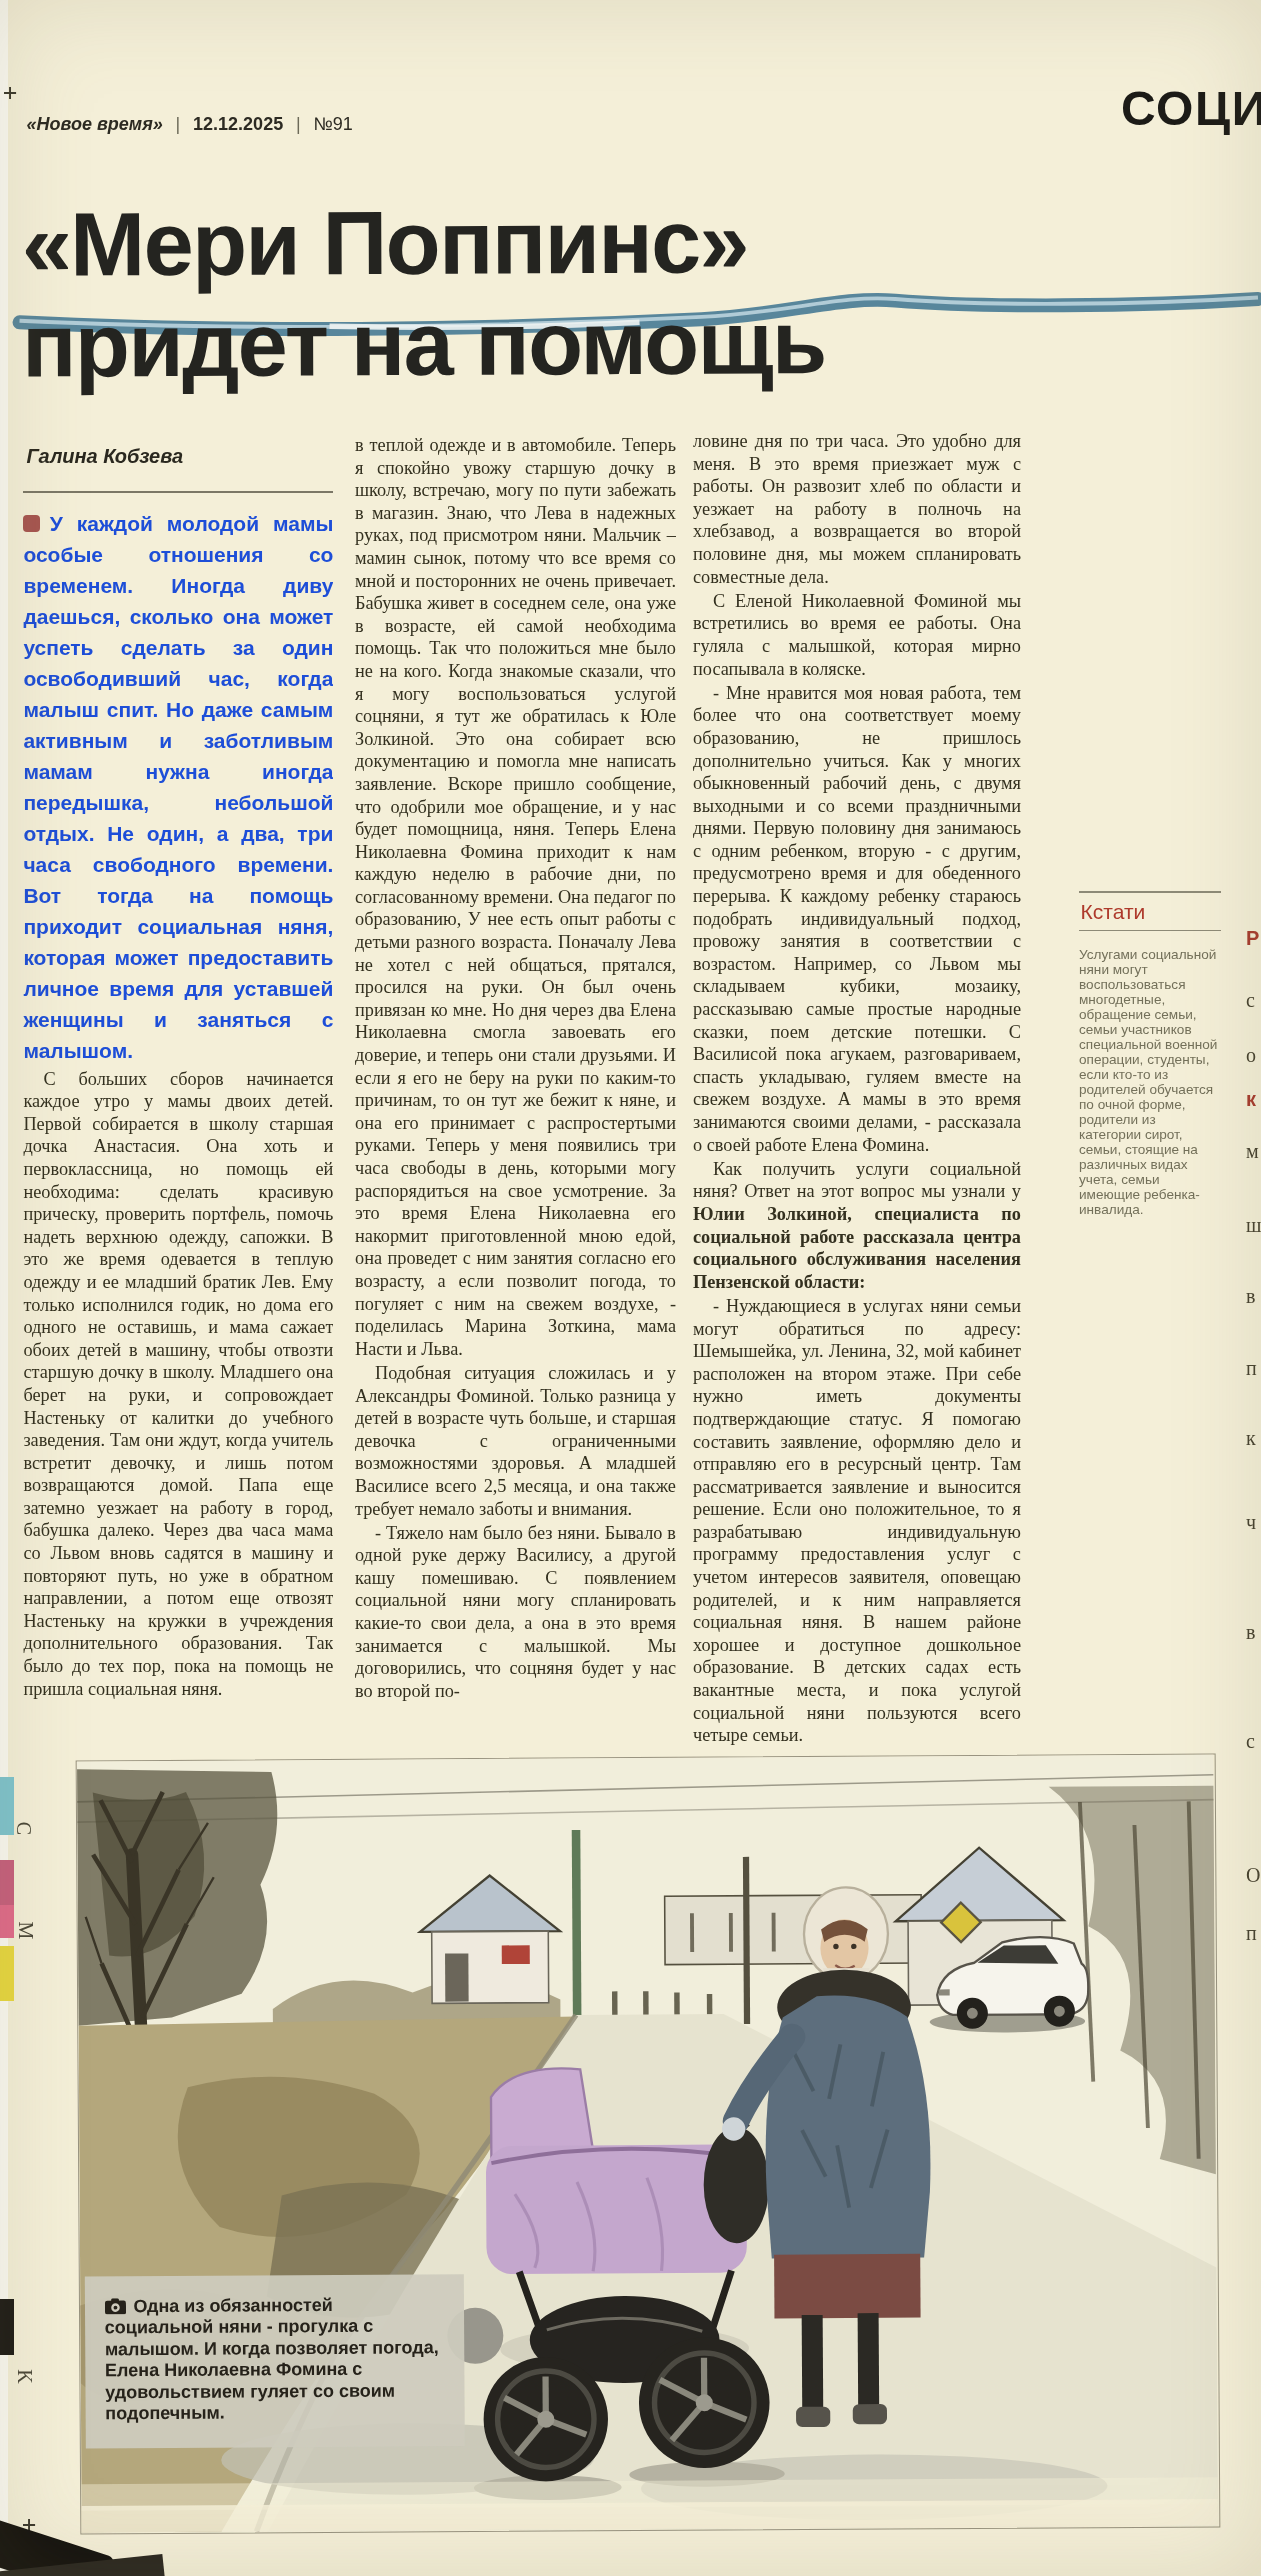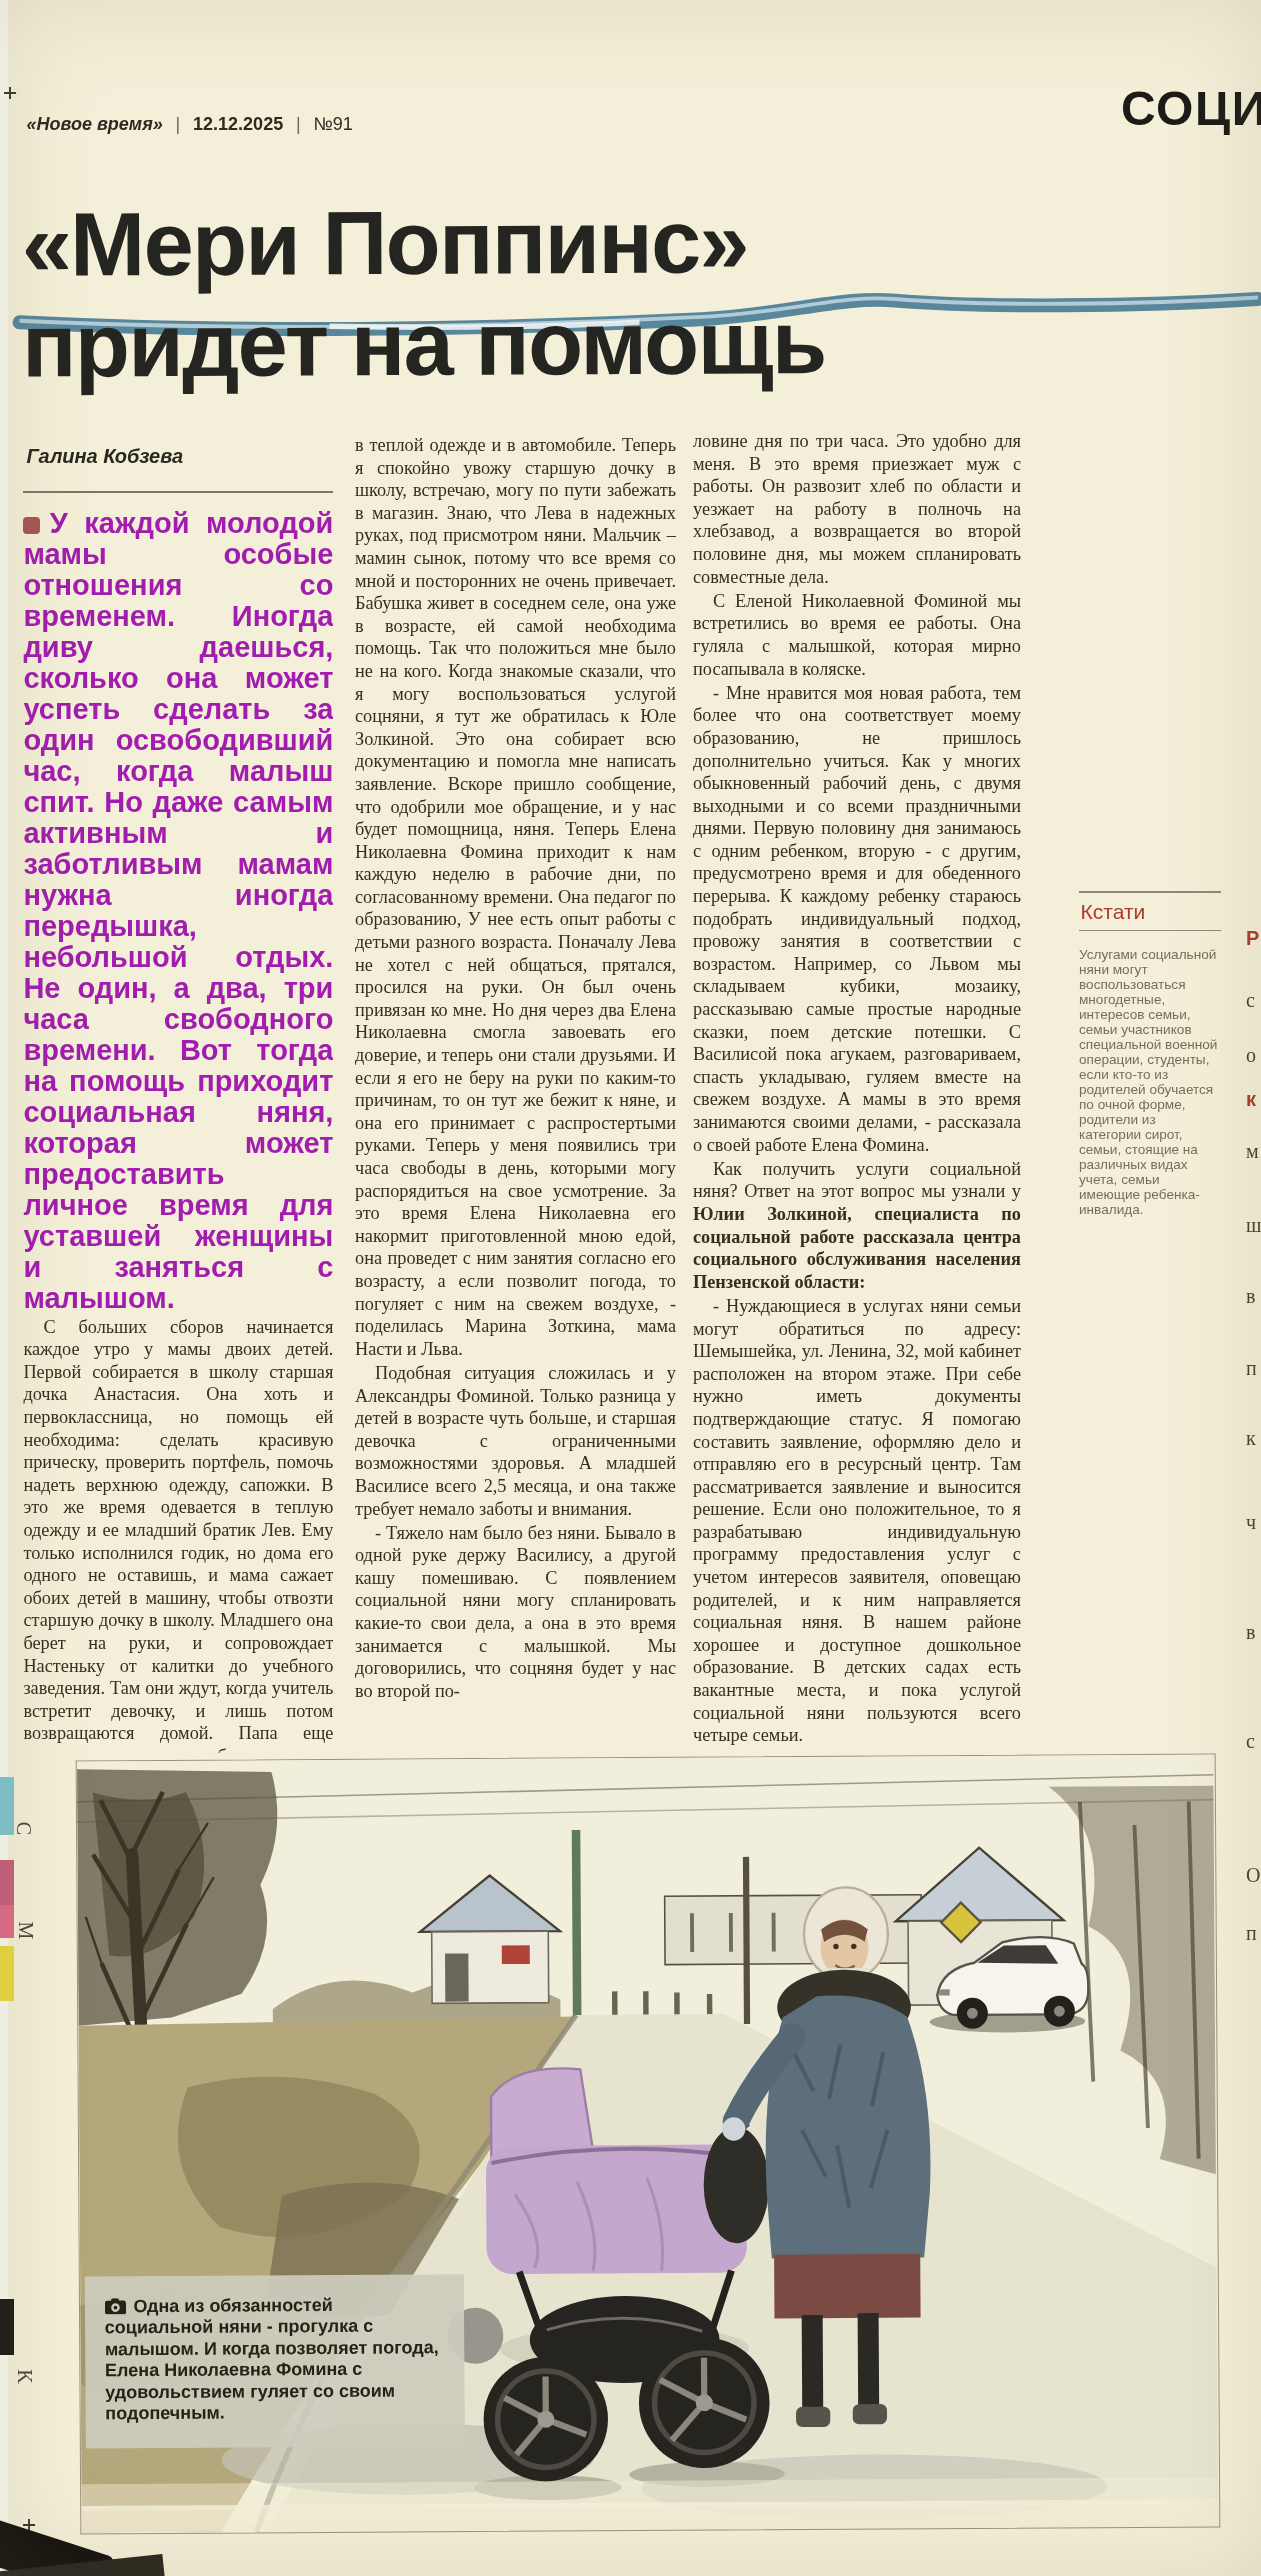--- a/index.html
+++ b/index.html
@@ -28,22 +28,22 @@
         font-weight:bold;font-size:20px;color:#2a281f;font-style:italic;}
   .byline-rule{position:absolute;left:23.4px;top:491px;width:310px;height:1.6px;background:#5c594a;opacity:.8;}
 
   
   .col{position:absolute;font-size:18.3px;line-height:22.6px;text-align:justify;overflow:hidden;}
   .col p{margin:0 0 1.6px 0;}
   .col p.ind{text-indent:20px;}
   #col1{left:23.4px;top:508px;width:310px;height:1245px;}
   #col2{left:355px;top:434px;width:321px;height:1321px;}
   #col3{left:693px;top:430px;width:328px;height:1321px;}
-  .lead{font-family:"Liberation Sans",sans-serif;font-weight:bold;font-size:29px;
-        line-height:31px;color:#a21caf;text-align:justify;margin:0 0 17px 0;}
+  .lead{font-family:"Liberation Sans",sans-serif;font-weight:bold;font-size:21px;
+        line-height:31px;color:#1d4ed8;text-align:justify;margin:0 0 17px 0;}
   .lead-marker{display:inline-block;width:17px;height:17px;background:#a65550;border-radius:3.9px;
         margin-right:9.4px;vertical-align:-0.8px;}
   .boldrun{font-weight:bold;}
 
   
   #sidebar{position:absolute;left:1079px;top:891px;width:142px;font-family:"Liberation Sans",sans-serif;}
   .sb-rule{height:1.6px;background:#6b6857;opacity:.75;}
   .sb-label{color:#ae3a2c;font-weight:normal;font-size:21px;padding:7px 0 6.2px 1.6px;}
   .sb-text{margin-top:15.6px;font-size:13.6px;line-height:15px;color:#73705a;}
 
@@ -132,21 +132,21 @@
     <p class="ind">С Еленой Николаевной Фоминой мы встретились во время ее работы. Она гуляла с малышкой, которая мирно посапывала в коляске.</p>
     <p class="ind">- Мне нравится моя новая работа, тем более что она соответствует моему образованию, не пришлось дополнительно учиться. Как у многих обыкновенный рабочий день, с двумя выходными и со всеми праздничными днями. Первую половину дня занимаюсь с одним ребенком, вторую - с другим, предусмотрено время и для обеденного перерыва. К каждому ребенку стараюсь подобрать индивидуальный подход, провожу занятия в соответствии с возрастом. Например, со Львом мы складываем кубики, мозаику, рассказываю самые простые народные сказки, поем детские потешки. С Василисой пока агукаем, разговариваем, спасть укладываю, гуляем вместе на свежем воздухе. А мамы в это время занимаются своими делами, - рассказала о своей работе Елена Фомина.</p>
     <p class="ind"><span>Как получить услуги социальной няня? Ответ на этот вопрос мы узнали у </span><span class="boldrun">Юлии Золкиной, специалиста по социальной работе рассказала центра социального обслуживания населения Пензенской области:</span></p>
     <p class="ind">- Нуждающиеся в услугах няни семьи могут обратиться по адресу: Шемышейка, ул. Ленина, 32, мой кабинет расположен на втором этаже. При себе нужно иметь документы подтверждающие статус. Я помогаю составить заявление, оформляю дело и отправляю его в ресурсный центр. Там рассматривается заявление и выносится решение. Если оно положительное, то я разрабатываю индивидуальную программу предоставления услуг с учетом интересов заявителя, оповещаю родителей, и к ним направляется социальная няня. В нашем районе хорошее и доступное дошкольное образование. В детских садах есть вакантные места, и пока услугой социальной няни пользуются всего четыре семьи.</p>
   </div>
 
   <div id="sidebar">
     <div class="sb-rule"></div>
     <div class="sb-label">Кстати</div>
     <div class="sb-rule"></div>
-    <div class="sb-text">Услугами социальной няни могут воспользоваться многодетные, интересов семьи, семьи участников специальной военной операции, студенты, если кто-то из родителей обучается по очной форме, родители из категории сирот, семьи, стоящие на различных видах учета, семьи имеющие ребенка-инвалида.</div>
+    <div class="sb-text">Услугами социальной няни могут воспользоваться многодетные, обращение семьи, семьи участников специальной военной операции, студенты, если кто-то из родителей обучается по очной форме, родители из категории сирот, семьи, стоящие на различных видах учета, семьи имеющие ребенка-инвалида.</div>
   </div>
 
   <span class="frag frag-red" style="top:927px;">Р</span>
   <span class="frag" style="top:989px;">с</span>
   <span class="frag" style="top:1044px;">о</span>
   <span class="frag frag-red" style="top:1088px;">к</span>
   <span class="frag" style="top:1140px;">м</span>
   <span class="frag" style="top:1214px;">ш</span>
   <span class="frag" style="top:1285px;">в</span>
   <span class="frag" style="top:1357px;">п</span>

